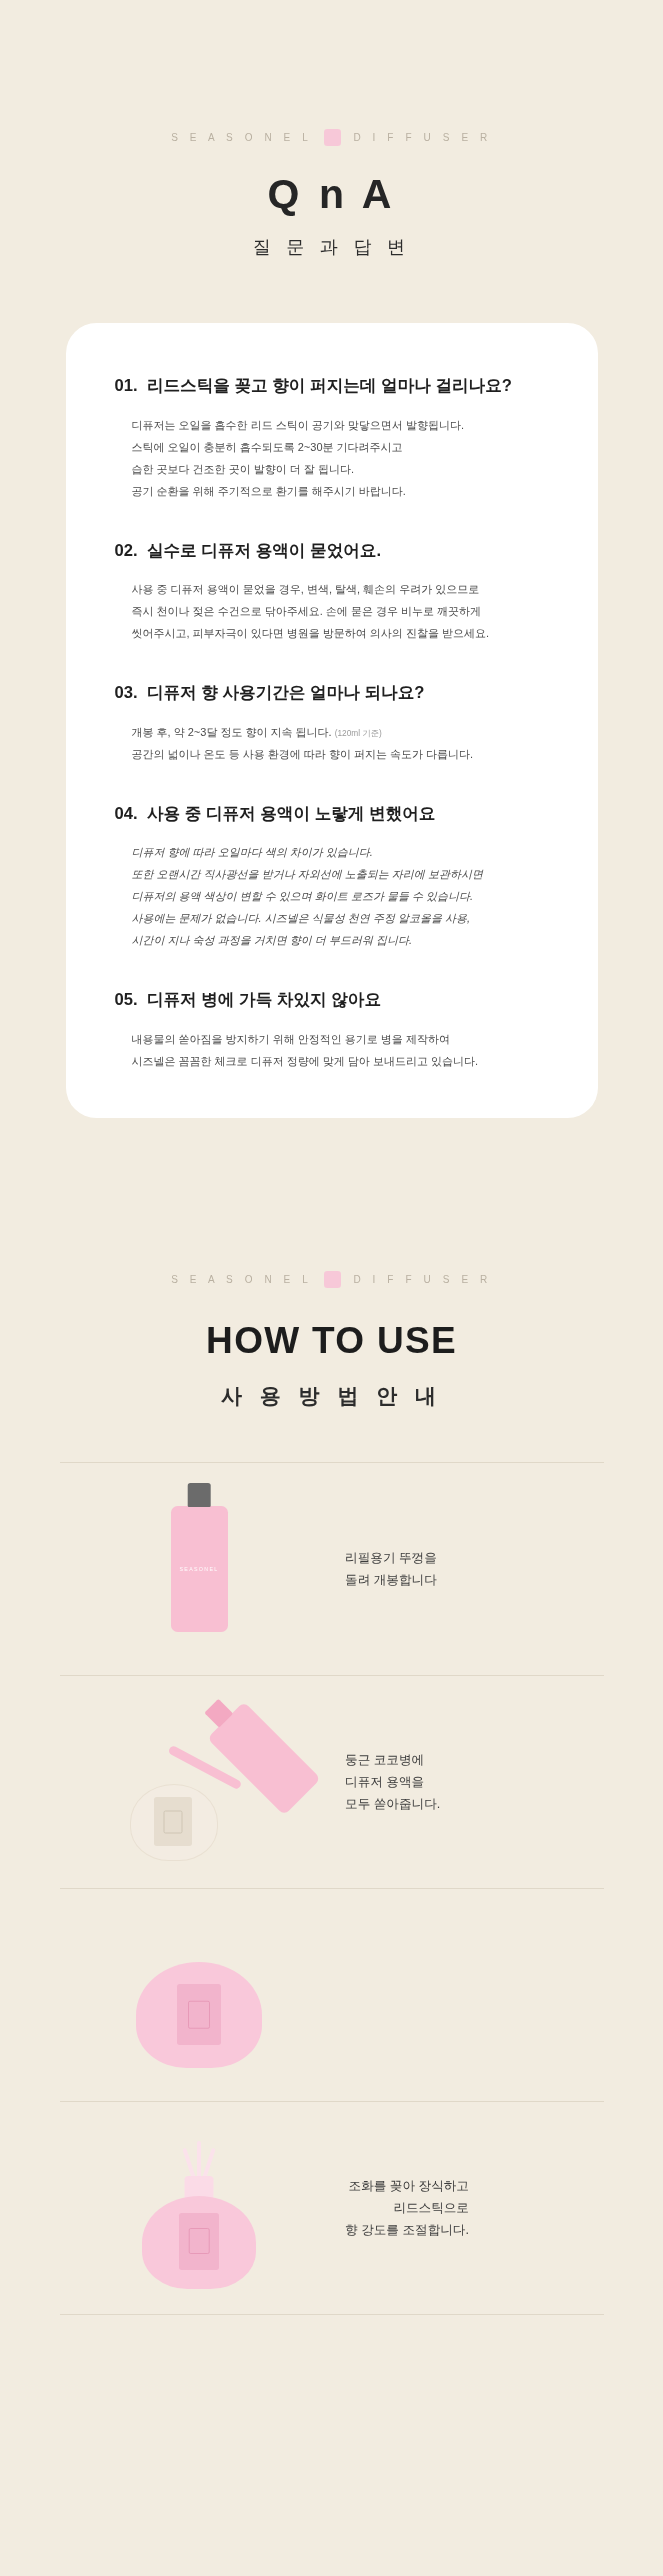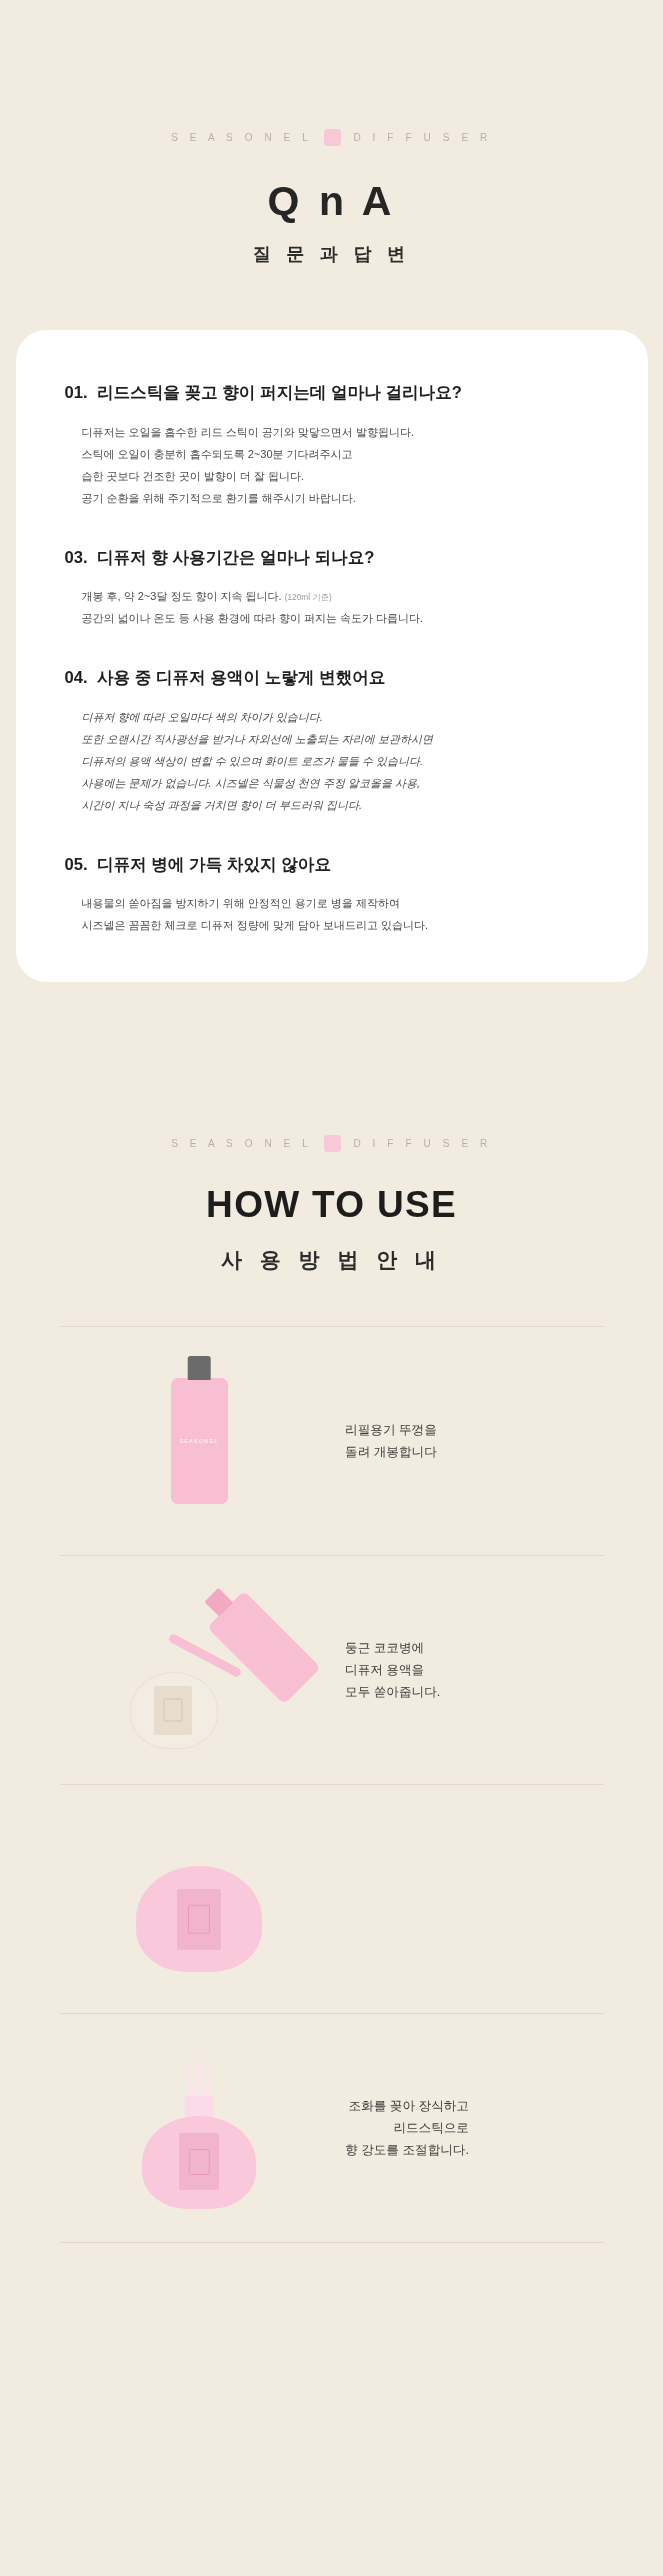--- a/index.html
+++ b/index.html
@@ -44,35 +44,35 @@
 
   
   .qna-head {
     padding-top: 129px;
     text-align: center;
   }
   .qna-title {
     font-size: 41px;
     font-weight: 700;
     letter-spacing: 4px;
-    margin-top: 32px;
+    margin-top: 25px;
     color: #262626;
   }
   .qna-sub {
     font-size: 18px;
-    font-weight: 700;
+    font-weight: 400;
     letter-spacing: 5.3px;
     margin-top: 17px;
     color: #2c2c2c;
   }
 
   
   .card {
     margin: 64px auto 0;
-    width: 632px;
+    width: 532px;
     background: #ffffff;
     border-radius: 30.5px;
     padding: 52px 49px 46px 49px;
   }
   .qitem { margin-bottom: 38px; }
   .qitem:last-child { margin-bottom: 0; }
   .q-row {
     display: flex;
     align-items: baseline;
     gap: 9.3px;
@@ -123,21 +123,21 @@
 
   .steps {
     margin: 52px auto 0;
     width: 544px;
   }
   .step {
     display: flex;
     align-items: center;
     min-height: 199px;
     border-bottom: 0.7px solid #e0d8c8;
-    padding: 28px 0;
+    padding: 20px 0;
   }
   .step:first-child { border-top: 0.7px solid #e0d8c8; }
   .step-art {
     width: 279px;
     height: 172px;
     position: relative;
     display: flex;
     align-items: center;
     justify-content: center;
     flex: 0 0 279px;
@@ -329,20 +329,29 @@
       <div class="q-row">
         <span class="q-num">01.</span>
         <span class="q-text">리드스틱을 꽂고 향이 퍼지는데 얼마나 걸리나요?</span>
       </div>
       <div class="a-body" style="white-space: pre-line;">디퓨저는 오일을 흡수한 리드 스틱이 공기와 맞닿으면서 발향됩니다.
 스틱에 오일이 충분히 흡수되도록 2~30분 기다려주시고
 습한 곳보다 건조한 곳이 발향이 더 잘 됩니다.
 공기 순환을 위해 주기적으로 환기를 해주시기 바랍니다.</div>
     </div>
 
+    <div class="qitem">
+      <div class="q-row">
+        <span class="q-num">02.</span>
+        <span class="q-text">실수로 디퓨저 용액이 묻었어요.</span>
+      </div>
+      <div class="a-body" style="white-space: pre-line;">사용 중 디퓨저 용액이 묻었을 경우, 변색, 탈색, 훼손의 우려가 있으므로
+즉시 천이나 젖은 수건으로 닦아주세요. 손에 묻은 경우 비누로 깨끗하게
+씻어주시고, 피부자극이 있다면 병원을 방문하여 의사의 진찰을 받으세요.</div>
+    </div>
 
     <div class="qitem">
       <div class="q-row">
         <span class="q-num">03.</span>
         <span class="q-text">디퓨저 향 사용기간은 얼마나 되나요?</span>
       </div>
       <div class="a-body" style="white-space: pre-line;"><span>개봉 후, 약 2~3달 정도 향이 지속 됩니다.</span> <span class="small-note">(120ml 기준)</span><br><span>공간의 넓이나 온도 등 사용 환경에 따라 향이 퍼지는 속도가 다릅니다.</span></div>
     </div>
 
     <div class="qitem">

